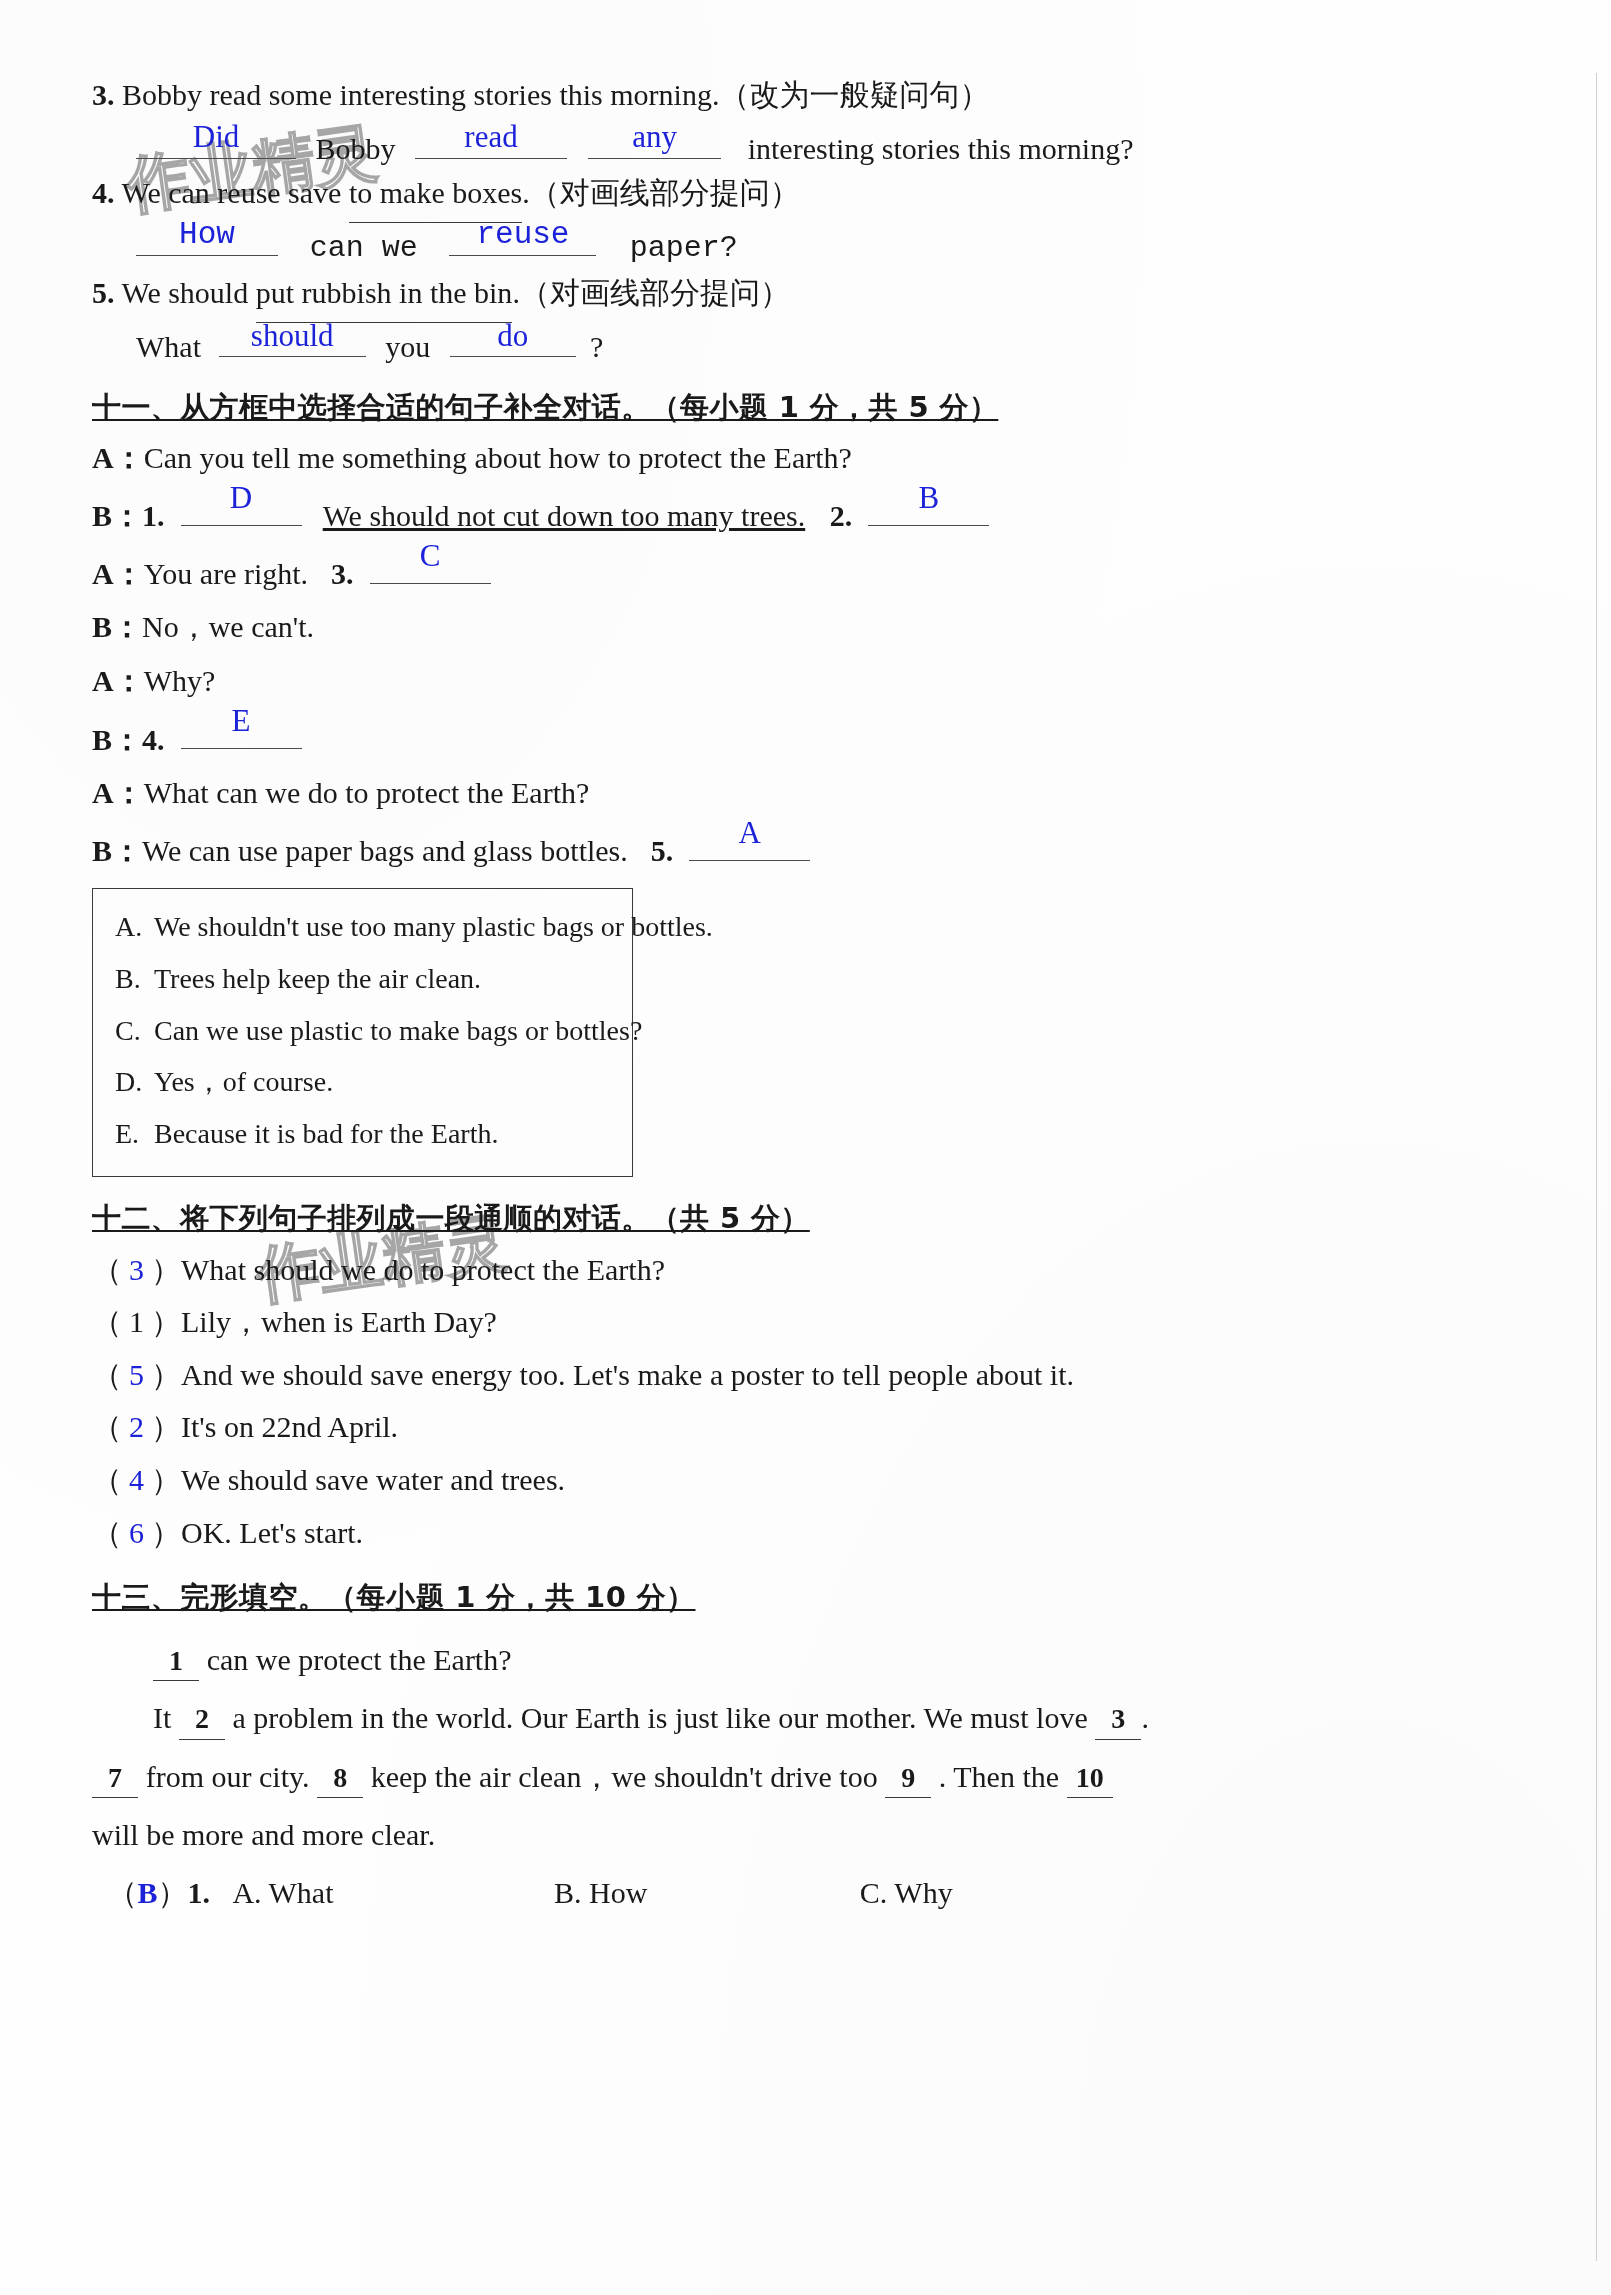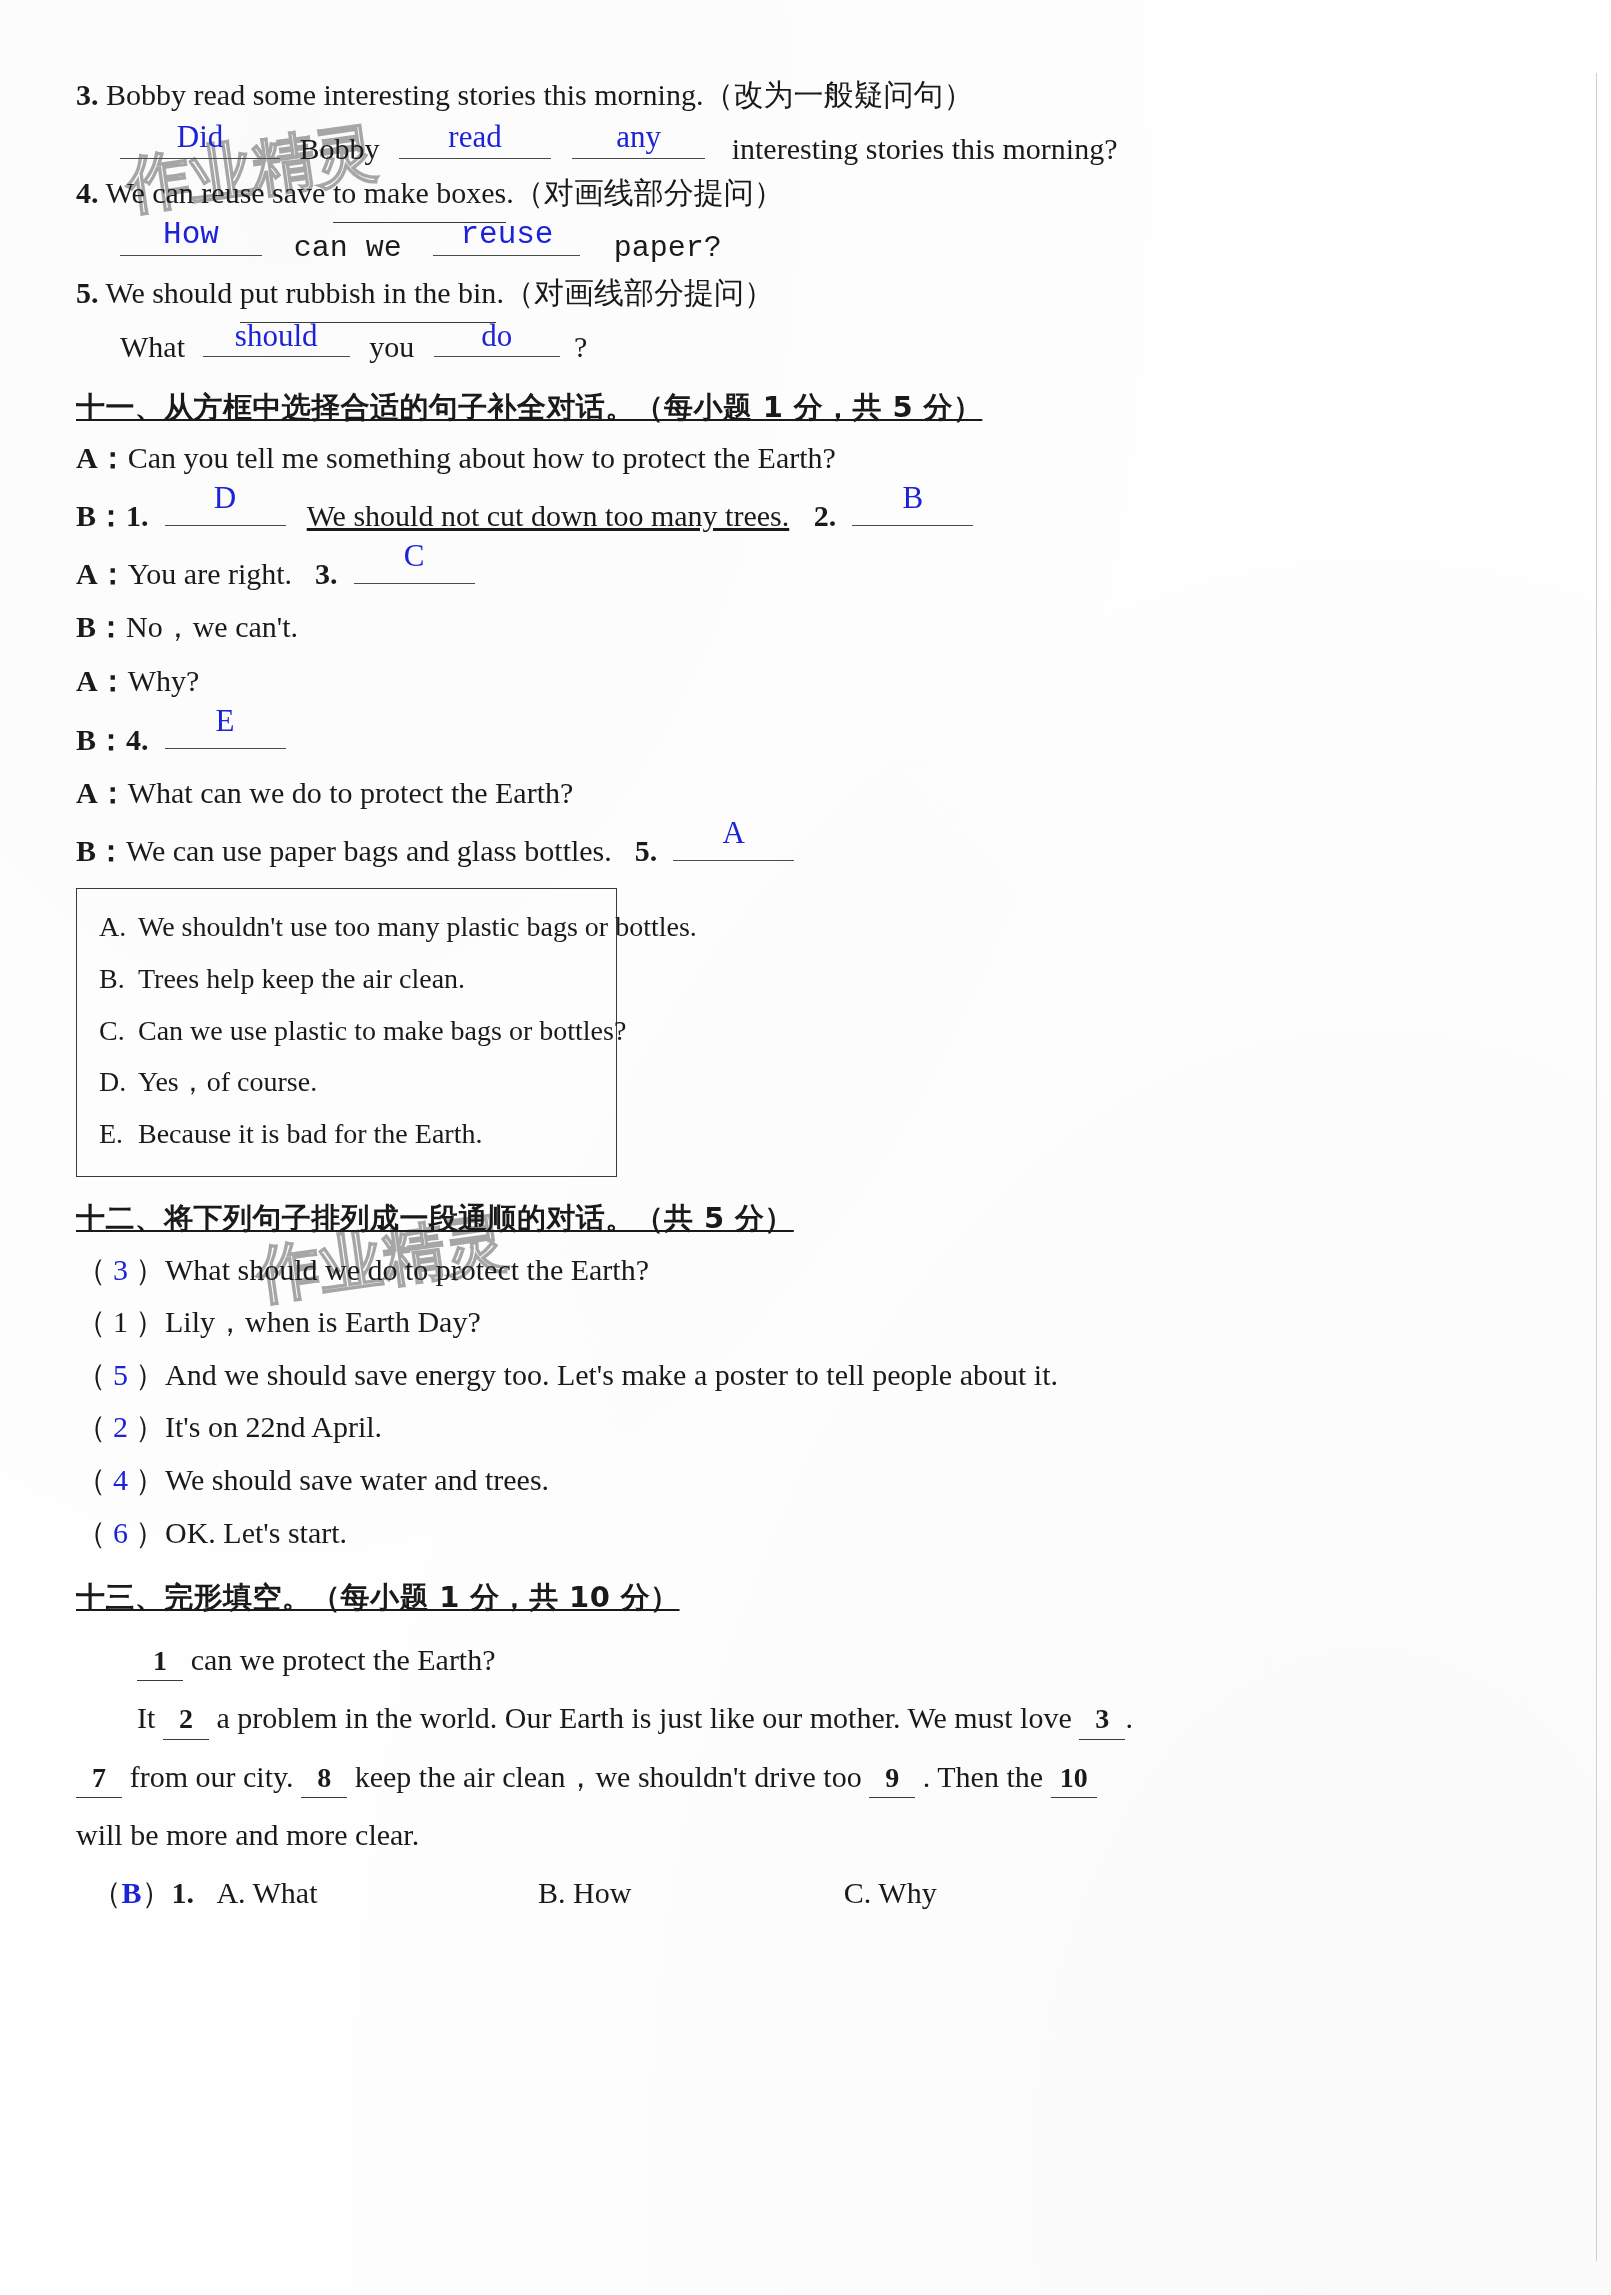--- a/index.html
+++ b/index.html
@@ -35,21 +35,21 @@
   .edge-rule{
     position:absolute;
     top:73px; bottom:34px;
     right:15.4px;
     width:0.9px;
     background:#cfcfcf;
   }
 
   .content {
     position: absolute;
-    left: 76px;
+    left: 92px;
     top: 75px;
     width: 1417px;
   }
 
   
   .line {
     font-size: 30px;
     line-height: 1.30;
     white-space: nowrap;
   }

